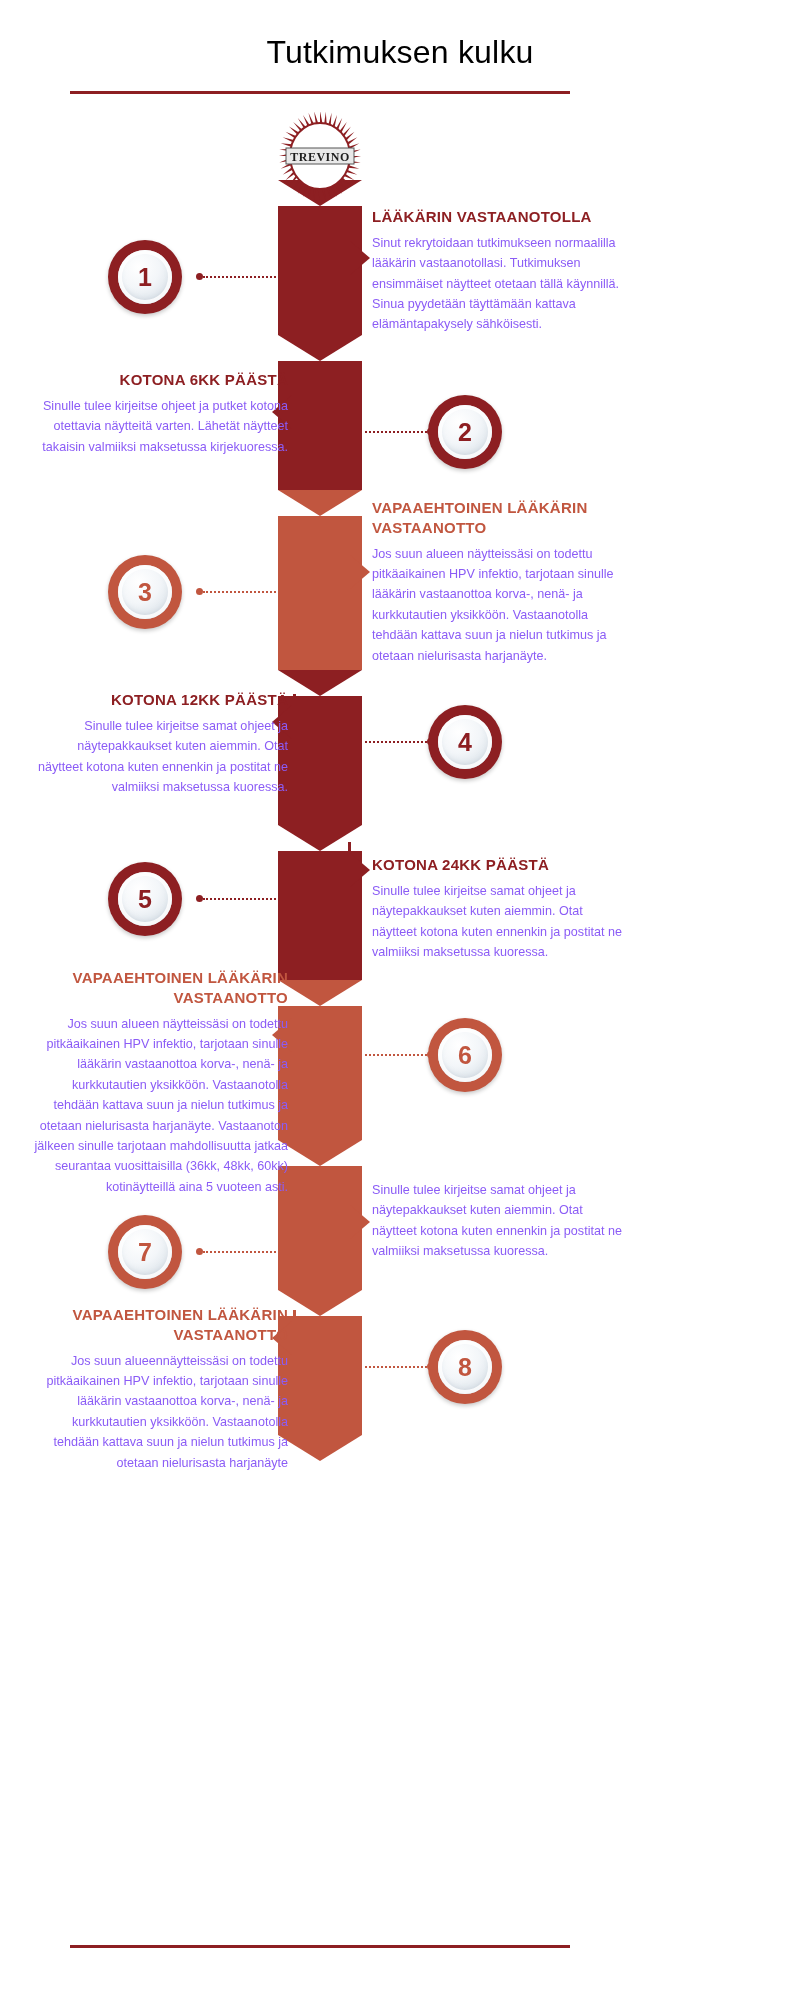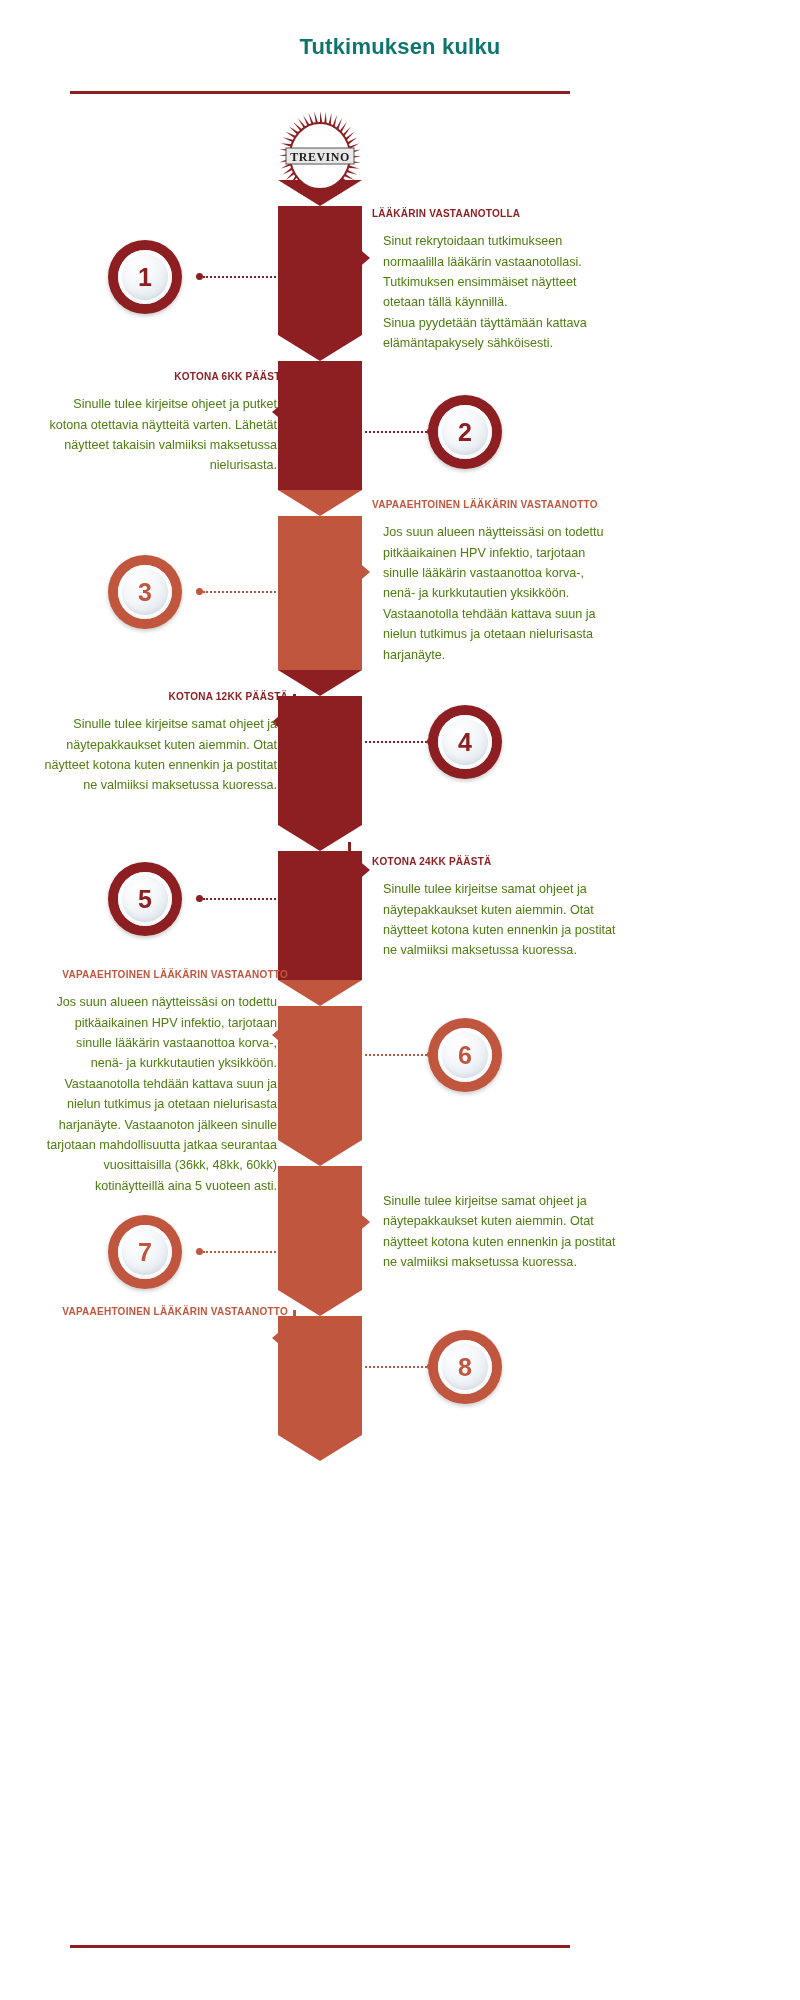--- a/index.html
+++ b/index.html
@@ -6,21 +6,21 @@
   body{
     width:800px;min-height:2000px;background:#ffffff;
     font-family:"Liberation Sans",sans-serif;
     -webkit-font-smoothing:antialiased;
   }
   .page{position:relative;width:800px;height:2000px;overflow:hidden;}
 
   
   .title{
     position:absolute;left:0;right:0;top:34px;text-align:center;
-    font-size:22px;font-weight:bold;color:#0f766e;letter-spacing:.2px;
+    font-size:32px;font-weight:normal;color:#000000;letter-spacing:.2px;
   }
   .title-rule{
     position:absolute;left:70px;width:500px;top:91px;height:3px;background:#8d1f22;
   }
   .footer-rule{
     position:absolute;left:70px;width:500px;top:1945px;height:3px;background:#8d1f22;
   }
 
   
   .ribbon{position:absolute;left:278px;top:180px;width:84px;height:1255px;}
@@ -76,27 +76,27 @@
   .ptr.right.dark{border-top:17px solid transparent;border-bottom:17px solid transparent;border-left:20px solid #8d1f22;}
   .ptr.right.light{border-top:17px solid transparent;border-bottom:17px solid transparent;border-left:20px solid #c1563f;}
   .ptr.left.dark{border-top:17px solid transparent;border-bottom:17px solid transparent;border-right:20px solid #8d1f22;}
   .ptr.left.light{border-top:17px solid transparent;border-bottom:17px solid transparent;border-right:20px solid #c1563f;}
 
   
   .block{position:absolute;width:256px;}
   .block.r{left:372px;text-align:left;}
   .block.l{left:32px;text-align:right;}
   .block h3{
-    margin:0 0 6px 0;font-size:10px;font-weight:bold;line-height:1.32;
+    margin:0 0 6px 0;font-size:15px;font-weight:bold;line-height:1.32;
     letter-spacing:.25px;text-transform:uppercase;
   }
   .block h3.dark{color:#8d1f22;}
   .block h3.light{color:#c1563f;}
   .block p{
-    margin:11px;font-size:12.6px;line-height:1.62;color:#4d7c0f;
+    margin:0;font-size:12.6px;line-height:1.62;color:#8b5cf6;
     white-space:pre-line;
   }
 </style>
 </head>
 <body>
 
 <div class="page">
 
   <div class="title">Tutkimuksen kulku</div>
   <div class="title-rule"></div>
@@ -217,21 +217,21 @@
         <span class="inner">2</span>
       </div>
       <div class="dots dark" style="left:360px;top:430px;width:74px;">
         <span class="line"></span>
         <span class="cap dark"></span>
       </div>
       <div class="tick dark" style="left:293px;top:384px;height:62px;"></div>
       <div class="ptr left dark" style="left:272px;top:395px;"></div>
       <div class="block l" style="top:370px;">
         <h3 class="dark">KOTONA 6KK PÄÄSTÄ</h3>
-        <p>Sinulle tulee kirjeitse ohjeet ja putket kotona otettavia näytteitä varten. Lähetät näytteet takaisin valmiiksi maksetussa nielurisasta.</p>
+        <p>Sinulle tulee kirjeitse ohjeet ja putket kotona otettavia näytteitä varten. Lähetät näytteet takaisin valmiiksi maksetussa kirjekuoressa.</p>
       </div>
       <div class="circle c-light" style="left:108px;top:555px;">
         <span class="inner">3</span>
       </div>
       <div class="dots light" style="left:196px;top:590px;width:84px;">
         <span class="cap light"></span>
         <span class="line"></span>
       </div>
       <div class="tick light" style="left:348px;top:544px;height:62px;"></div>
       <div class="ptr right light" style="left:350px;top:555px;"></div>
@@ -294,17 +294,18 @@
         <span class="inner">8</span>
       </div>
       <div class="dots light" style="left:360px;top:1365px;width:74px;">
         <span class="line"></span>
         <span class="cap light"></span>
       </div>
       <div class="tick light" style="left:293px;top:1310px;height:62px;"></div>
       <div class="ptr left light" style="left:272px;top:1321px;"></div>
       <div class="block l" style="top:1305px;">
         <h3 class="light">VAPAAEHTOINEN LÄÄKÄRIN VASTAANOTTO</h3>
+        <p>Jos suun alueennäytteissäsi on todettu pitkäaikainen HPV infektio, tarjotaan sinulle lääkärin vastaanottoa korva-, nenä- ja kurkkutautien yksikköön. Vastaanotolla tehdään kattava suun ja nielun tutkimus ja otetaan nielurisasta harjanäyte</p>
       </div>
     </div>
 
   <div class="footer-rule"></div>
 </div>
 
 </body></html>

